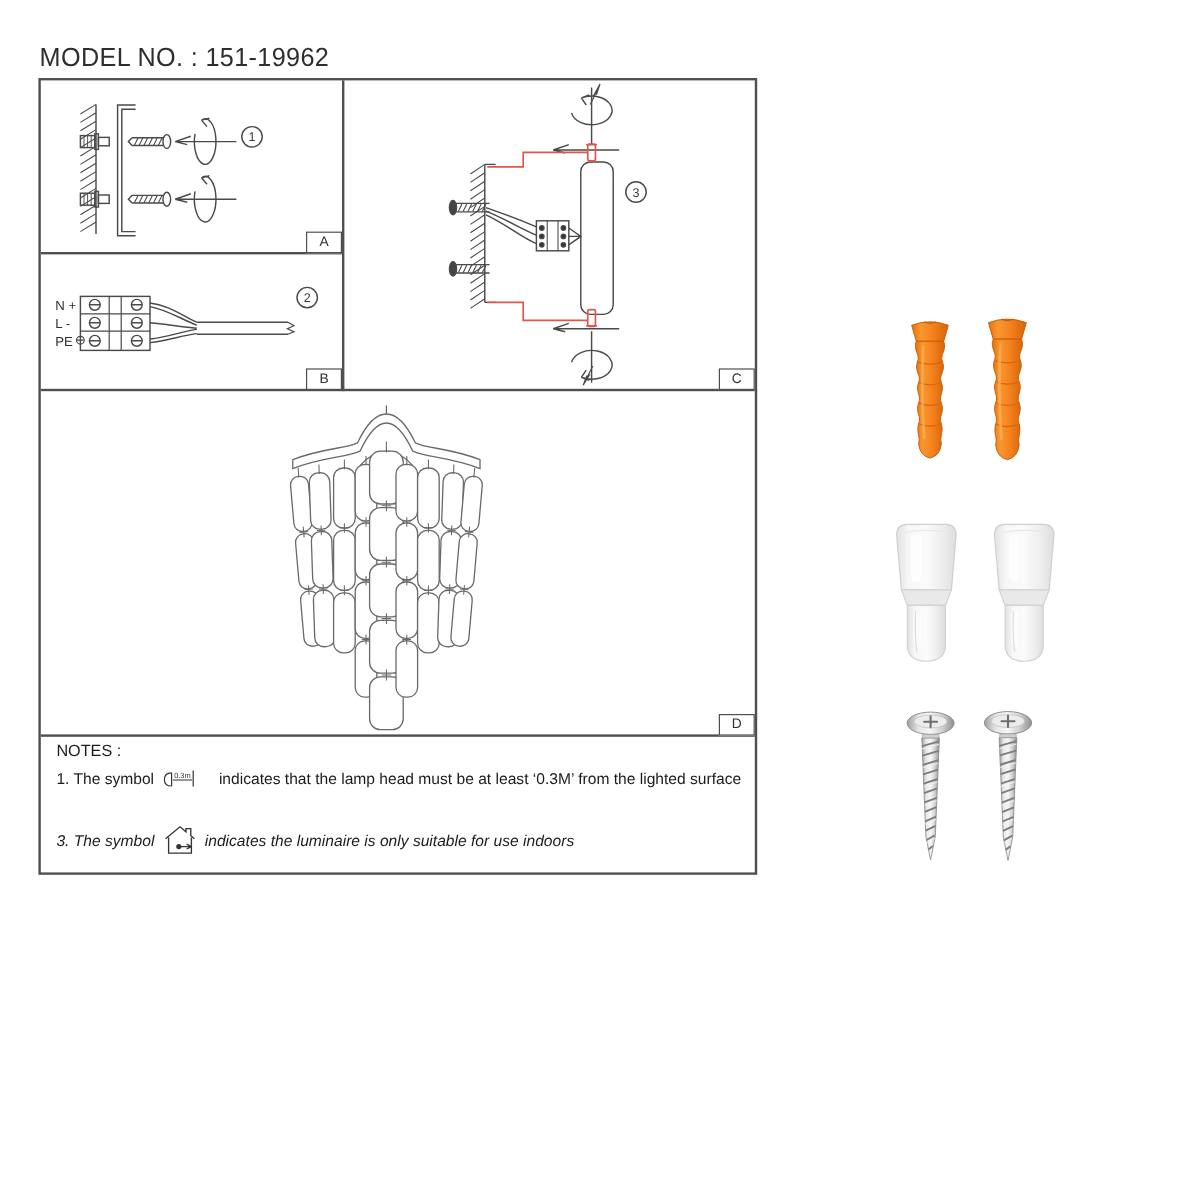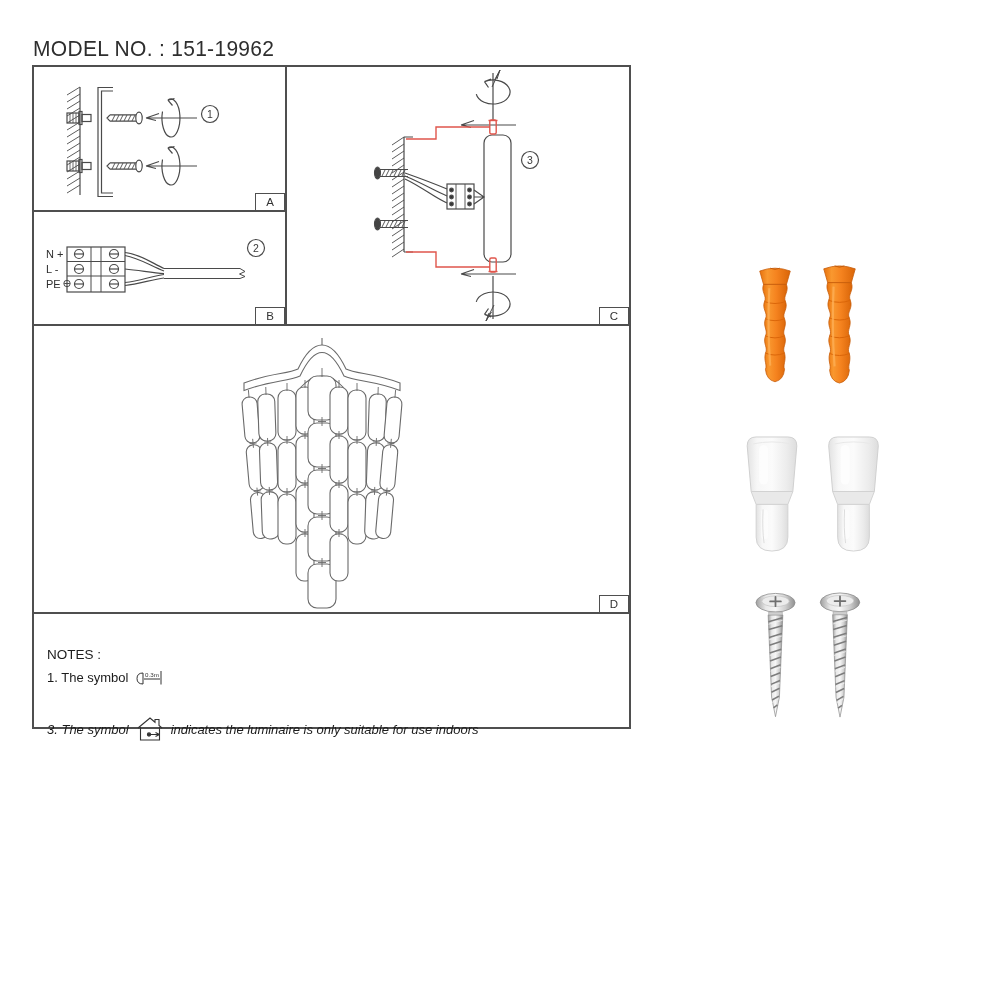--- a/index.html
+++ b/index.html
@@ -15,21 +15,21 @@
   .hdiv-bc{left:0;top:257px;width:595px;height:2px;}
   .hdiv-d{left:0;top:545px;width:595px;height:2px;}
   .plabel{position:absolute;width:30px;height:18px;border:1.5px solid #4f4f4f;
           box-sizing:border-box;display:flex;align-items:center;justify-content:center;
           font-size:11.5px;color:#333;background:#fff;}
   .plabel.a{left:221px;top:126px;}
   .plabel.b{left:221px;top:240px;}
   .plabel.c{left:565px;top:240px;}
   .plabel.d{left:565px;top:528px;}
   .panel-svg{position:absolute;}
-  .notes{position:absolute;left:0;top:570px;width:595px;height:130px;}
+  .notes{position:absolute;left:0;top:541px;width:595px;height:130px;}
   .notes-heading{position:absolute;left:13px;top:10px;font-size:13.5px;color:#1c1c1c;}
   .note-row{position:absolute;left:13px;display:flex;align-items:center;
             font-size:13px;color:#1c1c1c;white-space:nowrap;}
   .note-row.r1{top:29px;text-align:right;}
   .note-row.r2{top:55px;}
   .note-row.r3{top:79px;font-style:italic;}
   .note-sym{margin:0 6px;flex:0 0 auto;}
   .note-text.wide{margin-left:8px;}
   .hw{position:absolute;}
   .hidden-defs{position:absolute;width:0;height:0;overflow:hidden;}
@@ -266,20 +266,21 @@
       <div class="note-row r1">
         <span class="note-text">1. The symbol</span>
         <svg class="note-sym" width="34" height="23" viewBox="0 0 34 23">
           <g stroke="#333" stroke-width="1" fill="none">
             <path d="M9,7 Q3,7 3,12.5 Q3,18 9,18 M9,7 L9,18"></path>
             <path d="M10,13 H26"></path>
             <path d="M27,5 V18.5"></path>
           </g>
           <text x="18" y="11" font-size="6.2" text-anchor="middle" fill="#333">0.3m</text>
         </svg>
+        <span class="note-text wide">indicates that the lamp head must be at least ‘0.3M’ from the lighted surface</span>
       </div>
 
 
       <div class="note-row r3">
         <span class="note-text">3. The symbol</span>
         <svg class="note-sym" width="30" height="26" viewBox="0 0 30 26">
           <g stroke="#333" stroke-width="1.1" fill="none">
             <path d="M3,12 L15,2 L20,6.2 L20,3.5 L24,3.5 L24,9.5 L27,12"></path>
             <path d="M5.5,11 V24 H24.5 V11"></path>
             <path d="M14,18.5 H24.5 M24.5,18.5 L20.5,16.5 M24.5,18.5 L20.5,20.5"></path>

